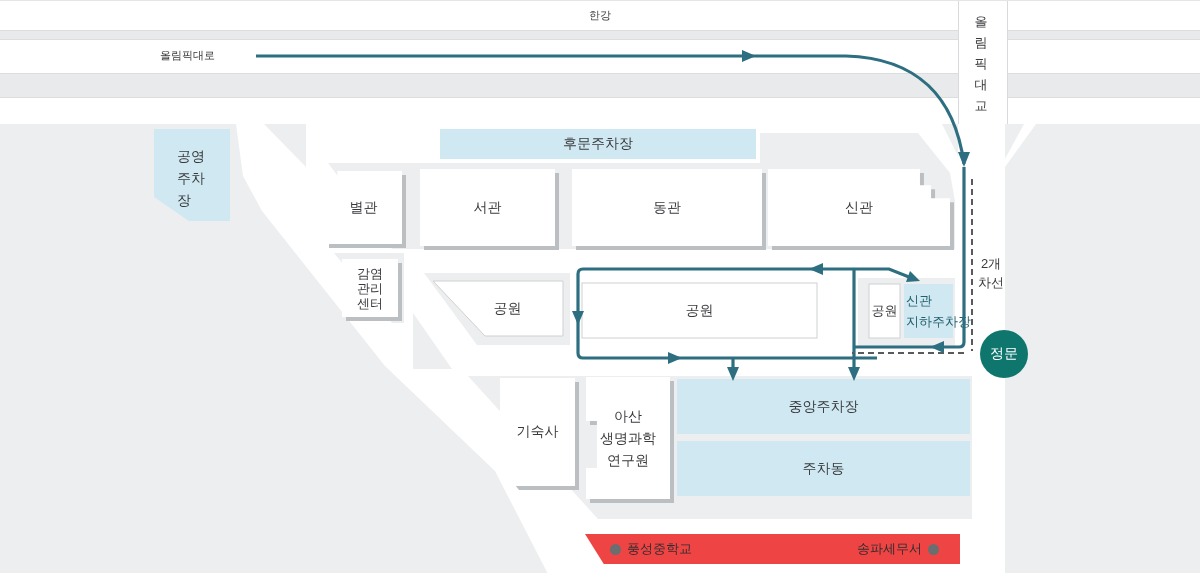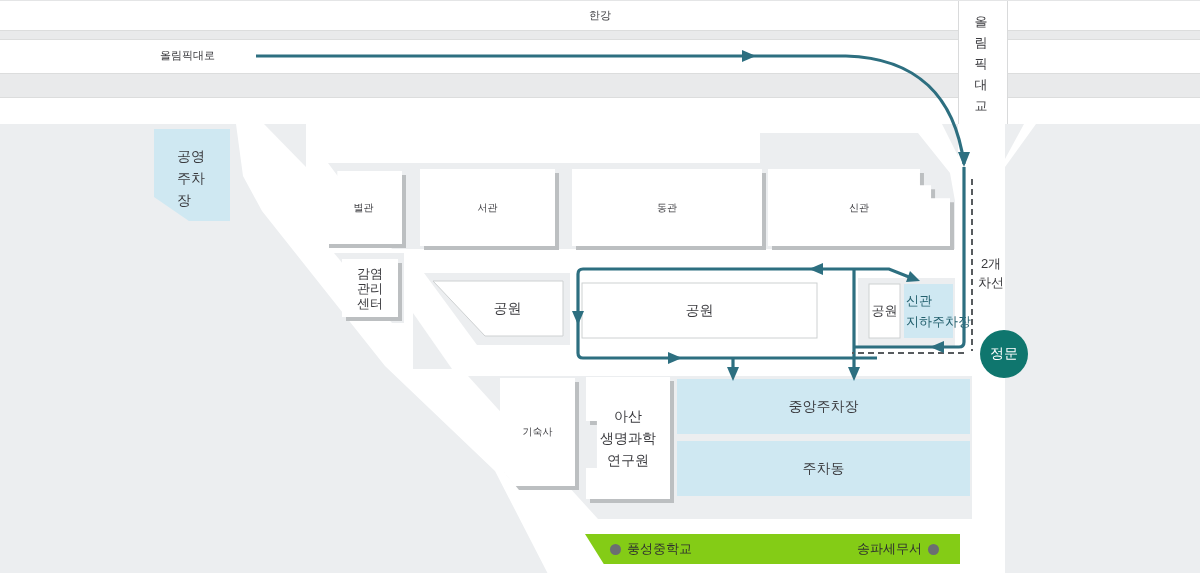--- a/index.html
+++ b/index.html
@@ -10,38 +10,38 @@
     color:#3a3a3e; border-top:1px solid #e4e5e6;
   }
   .band { position:absolute; left:0; width:1200px; background:#e9eaeb;
           border-top:1px solid #dcdddd; border-bottom:1px solid #dcdddd; }
   .lbl { position:absolute; font-size:11px; color:#3a3a3e; white-space:nowrap; }
   .center { display:flex; align-items:center; justify-content:center; text-align:center; }
   svg.layer { position:absolute; left:0; top:0; pointer-events:none; }
   .bld-wrap { position:absolute; filter:drop-shadow(4px 4px 0 #bcbfc1); }
   .bld { width:100%; height:100%; background:#fff; display:flex;
          align-items:center; justify-content:center; text-align:center;
-         font-size:10px; color:#3a3a3e; }
+         font-size:14px; color:#3a3a3e; }
   .blue { position:absolute; background:#cfe8f2; }
   .blue.center { display:flex; }
   .parklbl { position:absolute; display:flex; align-items:center; justify-content:center;
              font-size:14px; color:#3a3a3e; }
   .gate-circle { position:absolute; left:980px; top:329px; width:48px; height:48px;
                  border-radius:50%; background:#0f766e; color:#fff; font-size:14px;
                  display:flex; align-items:center; justify-content:center; z-index:6; }
   .bridge-strip { position:absolute; left:958px; top:0; width:50px; height:123px;
                   background:#fff; border-left:1px solid #d9dadb; border-right:1px solid #d9dadb;
                   z-index:2; }
   .bridge-chars { position:absolute; left:966px; top:10px; width:30px; text-align:center;
                   font-size:13px; line-height:21px; color:#3a3a3e; z-index:3; }
   .bridge-chars span { display:block; }
   .lanes { position:absolute; left:974px; width:34px; text-align:center;
            font-size:13px; color:#3a3a3e; z-index:5; }
   .legend-block { position:absolute; left:585px; top:533px; width:375px; height:30px;
-                  background:#84cc16; clip-path:polygon(0 0,100% 0,100% 100%,5% 100%);
+                  background:#ef4444; clip-path:polygon(0 0,100% 0,100% 100%,5% 100%);
                   z-index:2; }
   .legend-item { position:absolute; top:0; height:30px; display:flex; align-items:center;
                  gap:6px; font-size:13px; color:#2e2e30; white-space:nowrap; }
   .dot { width:11px; height:11px; border-radius:50%; background:#6b6e71; display:inline-block; }
   .blue-sub-label { position:absolute; left:906px; top:289px; width:70px; z-index:4;
                     font-size:13px; line-height:21px; color:#23606e; white-space:nowrap; }
   .blue-sub-label span { display:block; }
   .multiline { line-height:15px; font-size:13px; }
   .z2 { z-index:2; } .z3 { z-index:3; } .z5 { z-index:5; }
 </style>
@@ -86,20 +86,21 @@
     </g>
   </svg>
 
   <div class="blue z2" style="left:154px; top:128px; width:76px; height:92px;
               clip-path:polygon(0 0,100% 0,100% 100%,46% 100%,0 74%);
               padding:16px 12px 0 23px; font-size:14px; line-height:22px;">
     <div>공영</div>
     <div>주차장</div>
   </div>
 
+  <div class="blue center z2" style="left:440px; top:128px; width:316px; height:30px; font-size:14px;">후문주차장</div>
 
   <div class="blue z3" style="left:904px; top:283px; width:49px; height:54px;"></div>
   <div class="blue-sub-label">
     <span>신관</span>
     <span>지하주차장</span>
   </div>
 
   <div class="blue center z2" style="left:677px; top:378px; width:293px; height:55px; font-size:14px;">중앙주차장</div>
   <div class="blue center z2" style="left:677px; top:440px; width:293px; height:55px; font-size:14px;">주차동</div>
 

